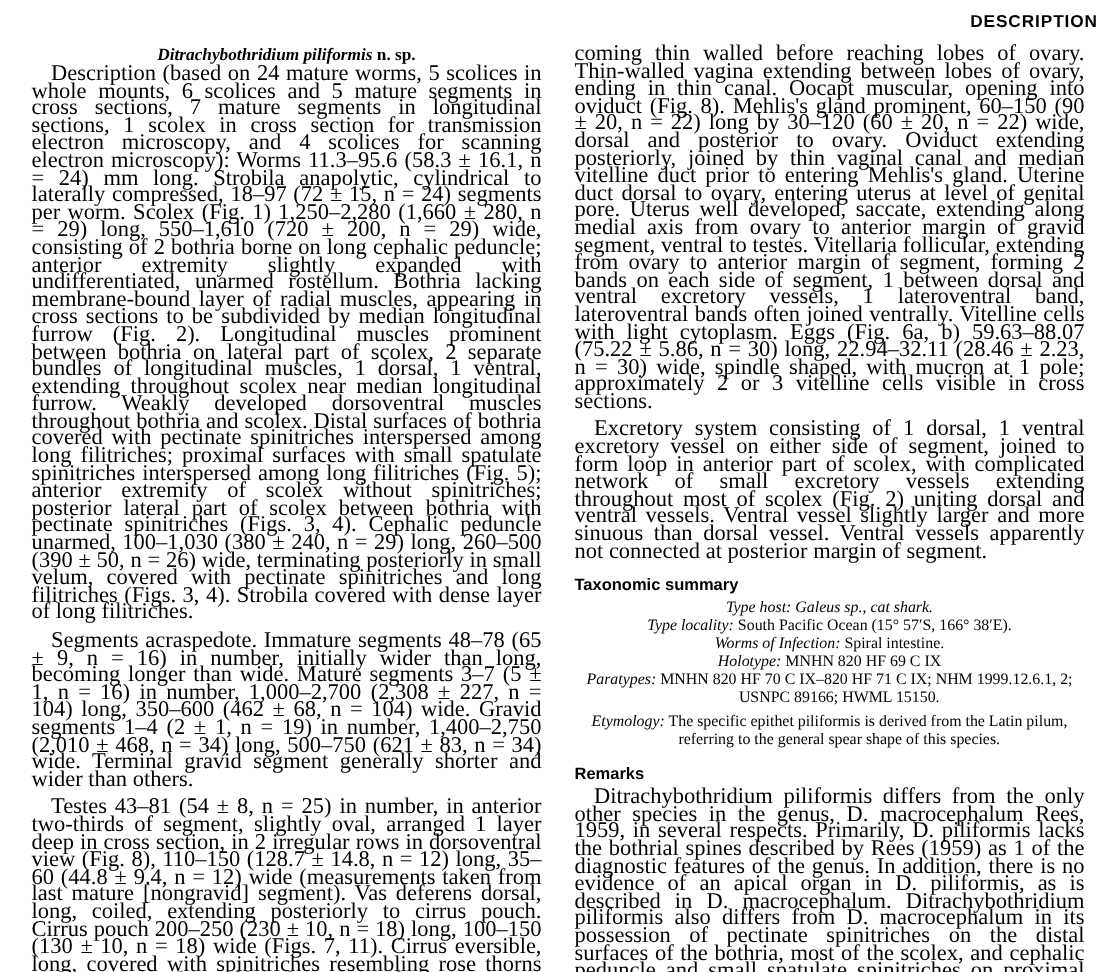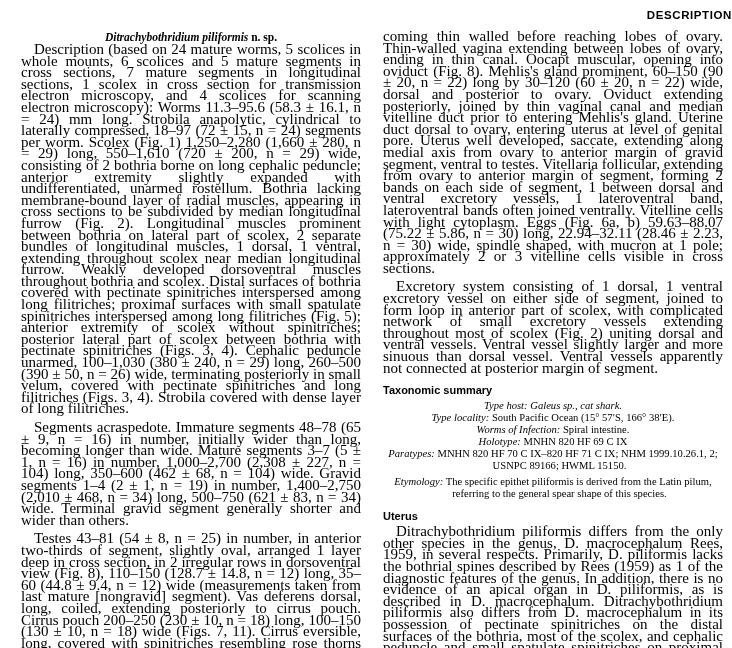--- a/index.html
+++ b/index.html
@@ -120,24 +120,24 @@
       <p class="body cont"><span>coming thin walled before reaching lobes of ovary. Thin-walled vagina extending between lobes of ovary, ending in thin canal. Oocapt muscular, opening into oviduct (Fig. 8). Mehlis's gland prominent, 60–150 (90 ± 20, n = 22) long by 30–120 (60 ± 20, n = 22) wide, dorsal and posterior to ovary. Oviduct extending posteriorly, joined by thin vaginal canal and median vitelline duct prior to entering Mehlis's gland. Uterine duct dorsal to ovary, entering uterus at level of genital pore. Uterus well developed, saccate, extending along medial axis from ovary to anterior margin of gravid segment, ventral to testes. Vitellaria follicular, extending from ovary to anterior margin of segment, forming 2 bands on each side of segment, 1 between dorsal and ventral excretory vessels, 1 lateroventral band, lateroventral bands often joined ventrally. Vitelline cells with light cytoplasm. Eggs (Fig. 6a, b) 59.63–88.07 (75.22 ± 5.86, n = 30) long, 22.94–32.11 (28.46 ± 2.23, n = 30) wide, spindle shaped, with mucron at 1 pole; approximately 2 or 3 vitelline cells visible in cross sections.</span></p>
       <div class="gap"></div>
       <p class="body"><span>Excretory system consisting of 1 dorsal, 1 ventral excretory vessel on either side of segment, joined to form loop in anterior part of scolex, with complicated network of small excretory vessels extending throughout most of scolex (Fig. 2) uniting dorsal and ventral vessels. Ventral vessel slightly larger and more sinuous than dorsal vessel. Ventral vessels apparently not connected at posterior margin of segment.</span></p>
 
       <div class="sec-head">Taxonomic summary</div>
 
       <p class="tax-line"><span class="lab">Type host:</span><span class="ital"> Galeus sp., cat shark.</span></p>
       <p class="tax-line"><span class="lab">Type locality:</span><span>  South Pacific Ocean (15° 57′S, 166° 38′E).</span></p>
       <p class="tax-line"><span class="lab">Worms of Infection:</span><span> Spiral intestine.</span></p>
       <p class="tax-line"><span class="lab">Holotype:</span><span>  MNHN 820 HF 69 C IX</span></p>
-      <p class="tax-line"><span class="lab">Paratypes:</span><span>  MNHN 820 HF 70 C IX–820 HF 71 C IX; NHM 1999.10.26.1, 2; USNPC 89166; HWML 15150.</span></p>
+      <p class="tax-line"><span class="lab">Paratypes:</span><span>  MNHN 820 HF 70 C IX–820 HF 71 C IX; NHM 1999.12.6.1, 2; USNPC 89166; HWML 15150.</span></p>
       <div class="small-gap"></div>
       <p class="tax-line"><span class="lab">Etymology:</span><span>  The specific epithet piliformis is derived from the Latin pilum, referring to the general spear shape of this species.</span></p>
 
-      <div class="sec-head">Uterus</div>
+      <div class="sec-head">Remarks</div>
 
       <p class="body"><span>Ditrachybothridium piliformis differs from the only other species in the genus, D. macrocephalum Rees, 1959, in several respects. Primarily, D. piliformis lacks the bothrial spines described by Rees (1959) as 1 of the diagnostic features of the genus. In addition, there is no evidence of an apical organ in D. piliformis, as is described in D. macrocephalum. Ditrachybothridium piliformis also differs from D. macrocephalum in its possession of pectinate spinitriches on the distal surfaces of the bothria, most of the scolex, and cephalic peduncle and small spatulate spinitriches on proximal bothrial surfaces. These characters were not observed in D. macrocephalum by Caira et al. (1999). Ditrachybothridium piliformis also differs from D. macrocephalum in possessing 2 bundles of longitudinal muscles, 1 dorsal and 1 ventral, extending the length of the scolex near the median longitudinal furrow of the bothria.</span></p>
 
     </div>
 
   </div>
 </div>
 
 </body></html>

